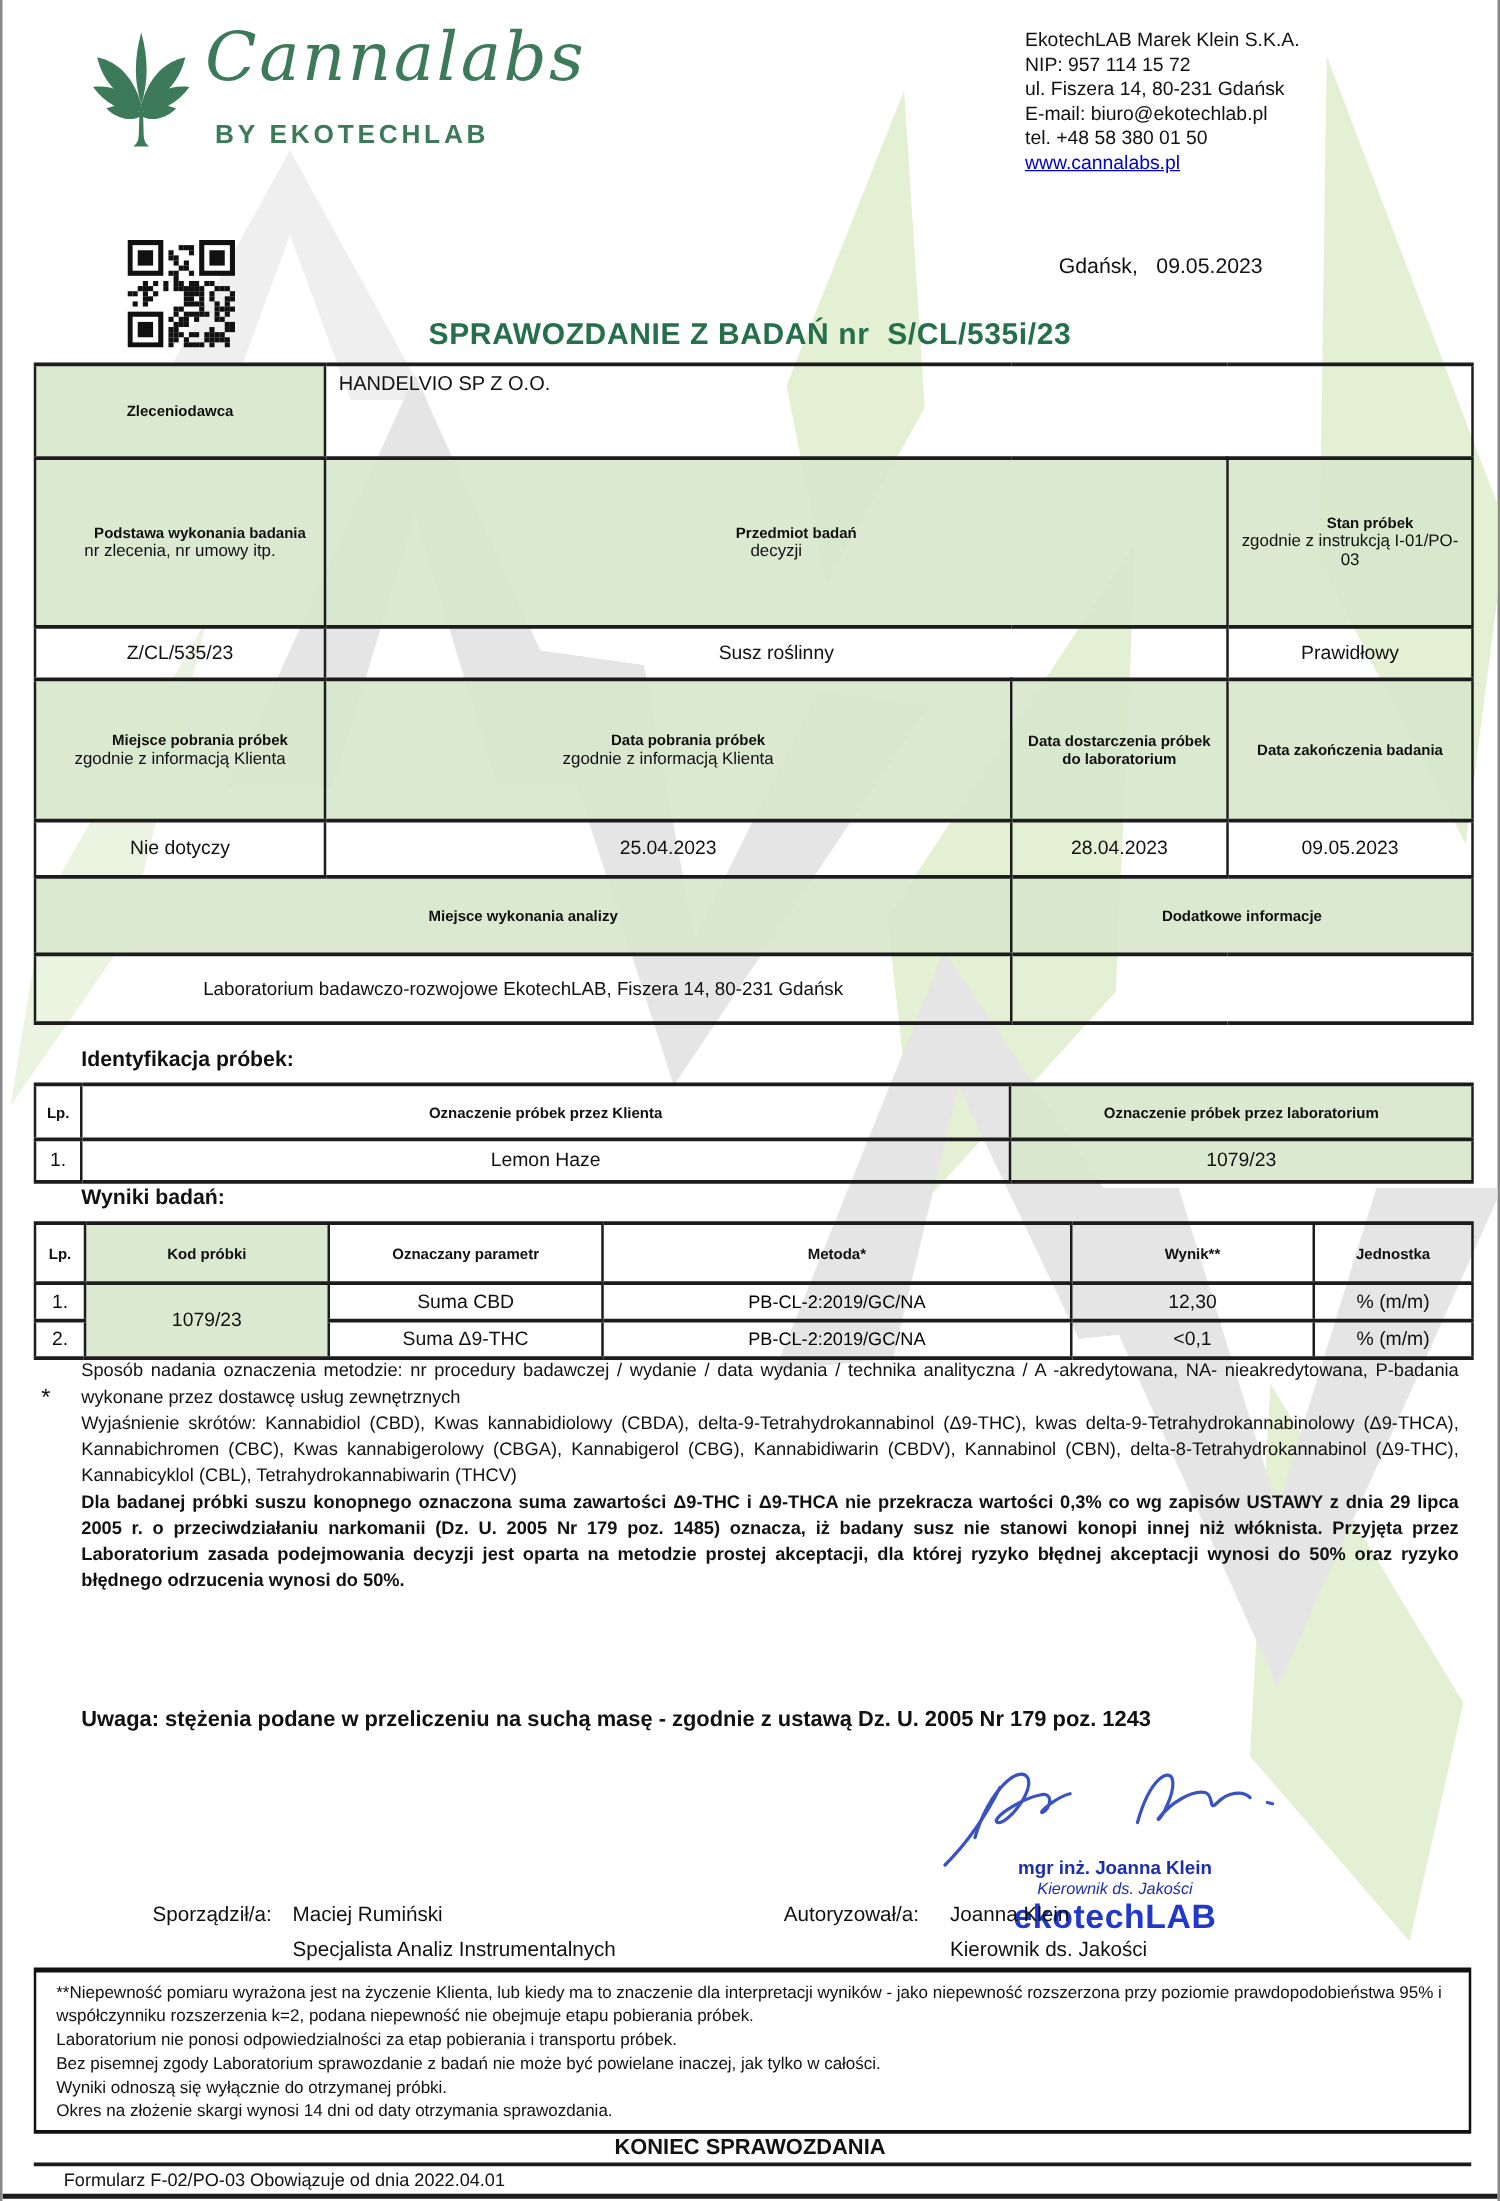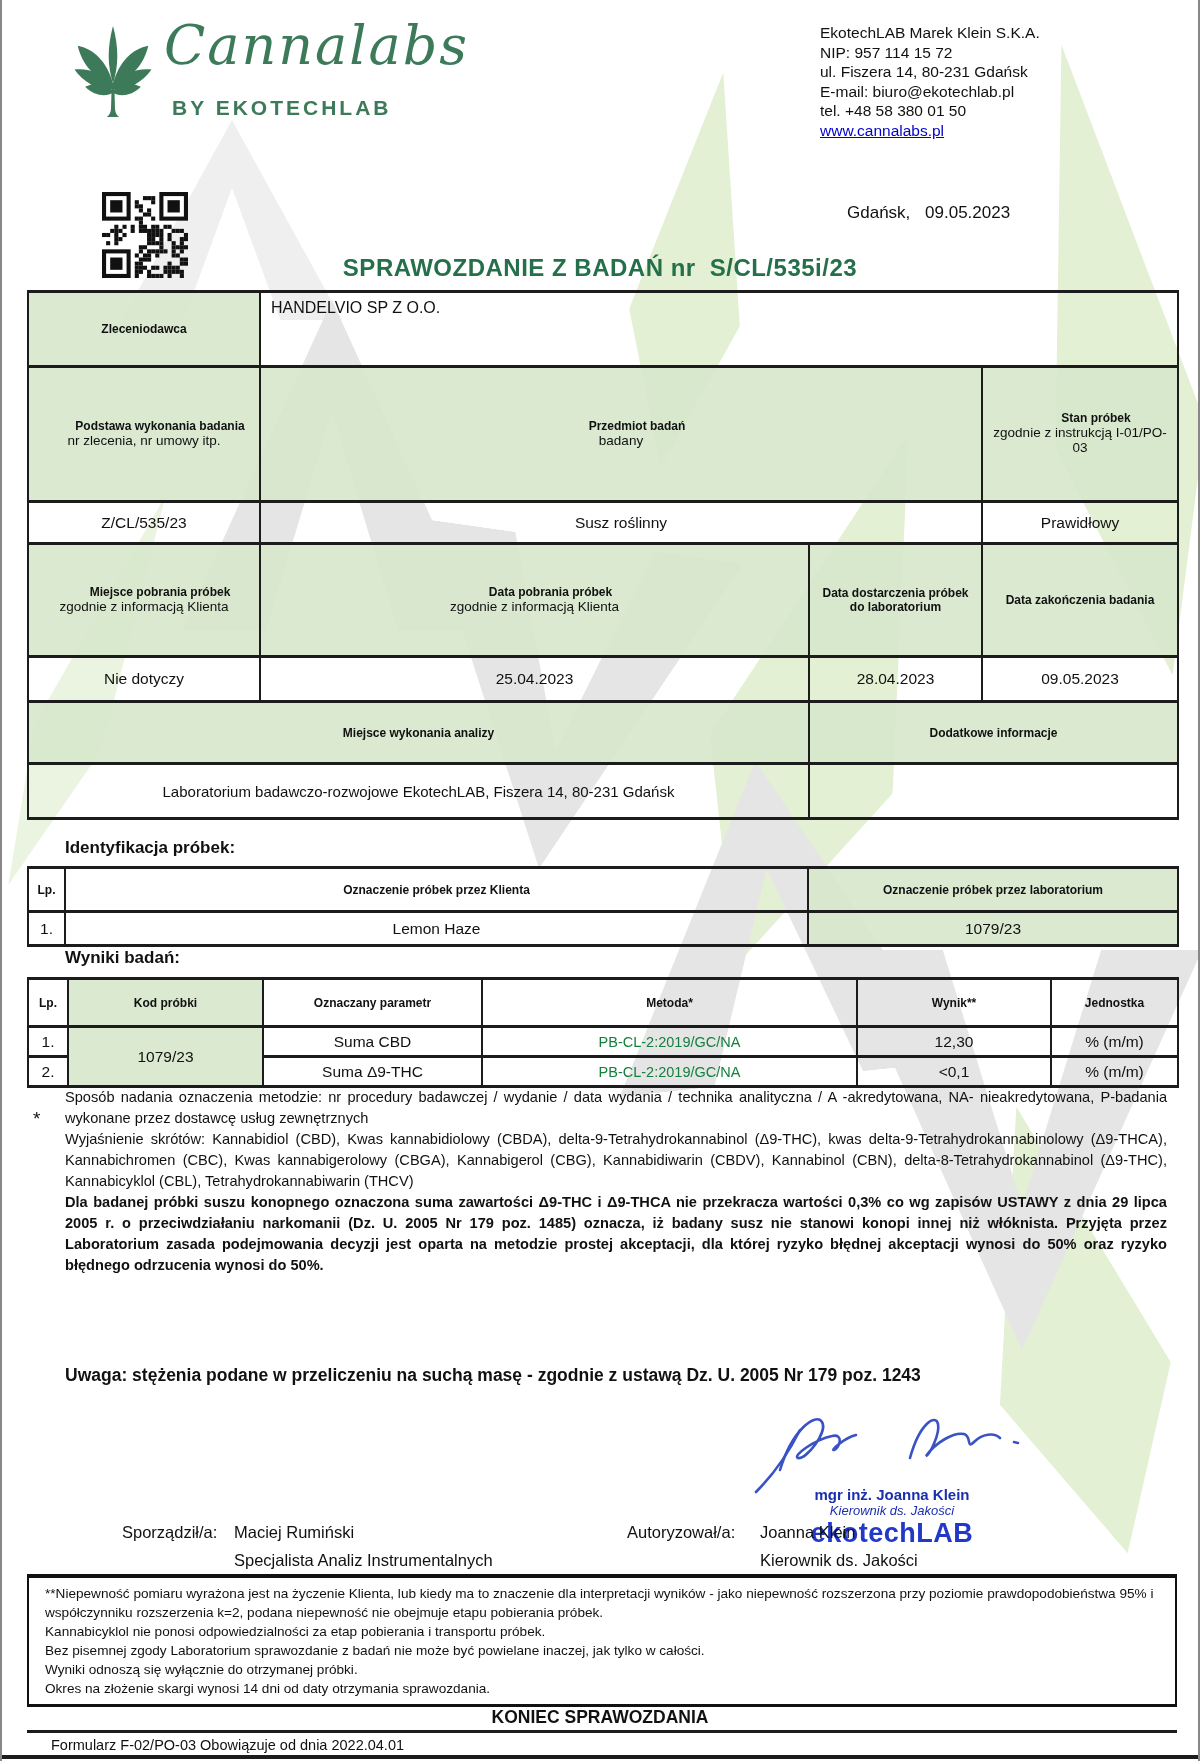--- a/index.html
+++ b/index.html
@@ -26,21 +26,21 @@
 
   
   table{border-collapse:collapse;table-layout:fixed;}
   td{border:2px solid #1c1c1c;border-top-width:3px;border-bottom-width:3px;
      font-size:15.5px;text-align:center;vertical-align:middle;padding:2px 6px;overflow:hidden;}
   .green{background:rgba(215,231,204,0.92);}
   .hd{font-weight:bold;font-size:12px;margin-left:32px;}
   .sub{font-weight:normal;font-size:13.5px;}
   .stack{display:flex;flex-direction:column;justify-content:space-between;align-items:center;height:100%;box-sizing:border-box;padding:10px 4px 12px;}
   .topleft{text-align:left;vertical-align:top;padding:6px 10px;font-size:16px;}
-  .method{color:#15803d;}
+  .method{color:#000000;}
 
   .section-h{font-size:17px;font-weight:bold;}
 
   
   .notes{font-size:14.6px;line-height:21px;text-align:justify;}
   .notes .bold{font-weight:bold;}
   .star{font-size:19px;}
 
   .remark{font-size:17.5px;font-weight:bold;}
 
@@ -255,21 +255,21 @@
       <tr style="height:135px;">
         <td class="green">
           <div class="stack">
                 <span class="hd">Podstawa wykonania badania</span>
           <span class="sub">nr zlecenia, nr umowy itp.</span>
               </div>
         </td>
         <td class="green" colspan="2">
           <div class="stack">
                 <span class="hd">Przedmiot badań</span>
-          <span class="sub">badany</span>
+          <span class="sub">decyzji</span>
               </div>
         </td>
         <td class="green">
           <div class="stack">
                 <span class="hd">Stan próbek</span>
           <span class="sub">zgodnie z instrukcją I-01/PO-03</span>
               </div>
         </td>
       </tr>
       <tr style="height:42px;">
@@ -393,21 +393,21 @@
 
     <div class="abs signoff" style="left:120px;top:1523px;">Sporządził/a:</div>
     <div class="abs signoff" style="left:232px;top:1523px;">Maciej Rumiński</div>
     <div class="abs signoff" style="left:232px;top:1551px;">Specjalista Analiz Instrumentalnych</div>
     <div class="abs signoff" style="left:625px;top:1523px;">Autoryzował/a:</div>
     <div class="abs signoff" style="left:758px;top:1523px;">Joanna Klein</div>
     <div class="abs signoff" style="left:758px;top:1551px;">Kierownik ds. Jakości</div>
 
     <div class="abs discl" style="left:25px;top:1574px;width:1150px;">
       <div>**Niepewność pomiaru wyrażona jest na życzenie Klienta,  lub kiedy ma to znaczenie dla interpretacji wyników - jako niepewność rozszerzona przy poziomie prawdopodobieństwa 95% i współczynniku rozszerzenia k=2, podana niepewność nie obejmuje etapu pobierania próbek.</div>
-      <div>Kannabicyklol nie ponosi odpowiedzialności za etap pobierania i transportu próbek.</div>
+      <div>Laboratorium nie ponosi odpowiedzialności za etap pobierania i transportu próbek.</div>
       <div>Bez pisemnej zgody Laboratorium sprawozdanie z badań nie może być powielane inaczej, jak tylko w całości.</div>
       <div>Wyniki odnoszą się wyłącznie do otrzymanej próbki.</div>
       <div>Okres na złożenie skargi wynosi 14 dni od daty otrzymania sprawozdania.</div>
     </div>
 
     <div class="abs end-title" style="left:0;top:1707px;">KONIEC SPRAWOZDANIA</div>
     <div class="abs rule" style="left:25px;top:1730px;width:1150px;height:3px;"></div>
     <div class="abs form-note" style="left:25px;top:1737px;margin-left:24px;">Formularz F-02/PO-03 Obowiązuje od dnia 2022.04.01</div>
     <div class="abs rule" style="left:0;top:1755px;width:1200px;height:4px;"></div>
 

